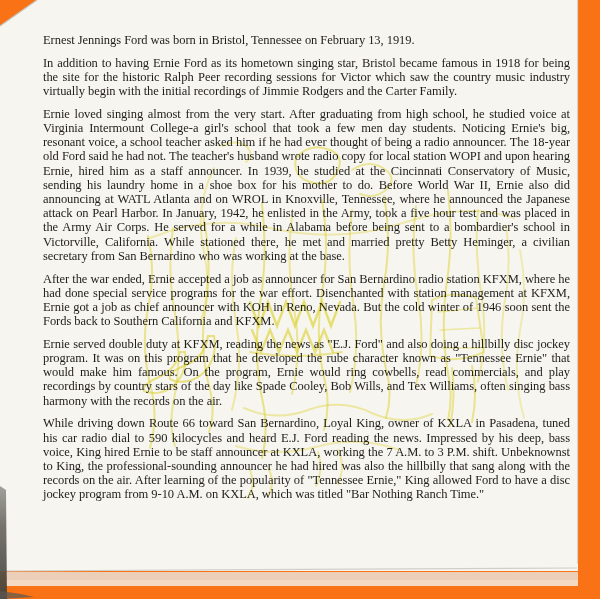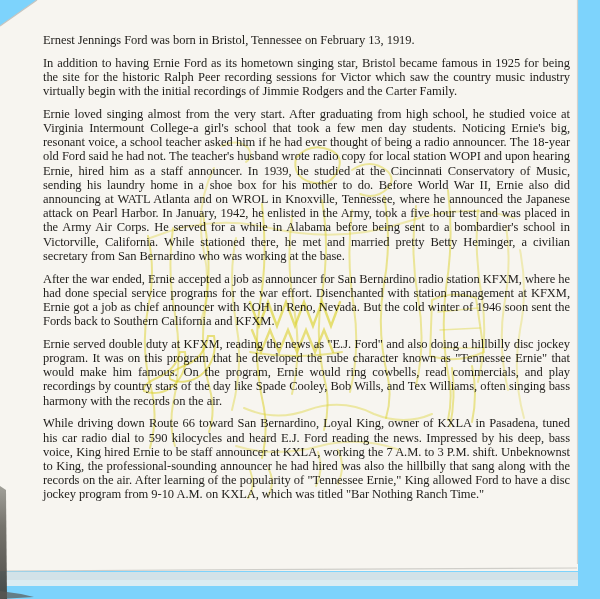--- a/index.html
+++ b/index.html
@@ -1,18 +1,18 @@
 <!DOCTYPE html>
 <html><head>
 <meta charset="utf-8">
 <style>
   html,body { margin:0; padding:0; background:#ffffff; }
   .screen {
     position:relative; width:600px; height:599px; overflow:hidden;
-    background:#7dd3fc;
+    background:#f97316;
     font-family:"Liberation Serif", serif;
   }
   .page {
     position:absolute; left:0; top:0; width:578px; height:571px;
     background:#f7f5f0;
     clip-path: polygon(37px 0, 100% 0, 100% 100%, 0 100%, 0 26px);
   }
   .text-block {
     position:absolute; left:43px; top:33px; width:527px;
     color:#1f1d1a; font-size:12.5px; line-height:14.2px;
@@ -30,21 +30,21 @@
 </style>
 </head>
 <body>
 
 <div class="screen">
 
   <div class="page"></div>
 
   <div class="text-block">
     <p>Ernest Jennings Ford was born in Bristol, Tennessee on February 13, 1919.</p>
-    <p>In addition to having Ernie Ford as its hometown singing star, Bristol became famous in 1925 for being the site for the historic Ralph Peer recording sessions for Victor which saw the country music industry virtually begin with the initial recordings of Jimmie Rodgers and the Carter Family.</p>
+    <p>In addition to having Ernie Ford as its hometown singing star, Bristol became famous in 1918 for being the site for the historic Ralph Peer recording sessions for Victor which saw the country music industry virtually begin with the initial recordings of Jimmie Rodgers and the Carter Family.</p>
     <p>Ernie loved singing almost from the very start. After graduating from high school, he studied voice at Virginia Intermount College-a girl's school that took a few men day students. Noticing Ernie's big, resonant voice, a school teacher asked him if he had ever thought of being a radio announcer. The 18-year old Ford said he had not. The teacher's husband wrote radio copy for local station WOPI and upon hearing Ernie, hired him as a staff announcer. In 1939, he studied at the Cincinnati Conservatory of Music, sending his laundry home in a shoe box for his mother to do. Before World War II, Ernie also did announcing at WATL Atlanta and on WROL in Knoxville, Tennessee, where he announced the Japanese attack on Pearl Harbor. In January, 1942, he enlisted in the Army, took a five hour test and was placed in the Army Air Corps. He served for a while in Alabama before being sent to a bombardier's school in Victorville, California. While stationed there, he met and married pretty Betty Heminger, a civilian secretary from San Bernardino who was working at the base.</p>
     <p>After the war ended, Ernie accepted a job as announcer for San Bernardino radio station KFXM, where he had done special service programs for the war effort. Disenchanted with station management at KFXM, Ernie got a job as chief announcer with KOH in Reno, Nevada. But the cold winter of 1946 soon sent the Fords back to Southern California and KFXM.</p>
     <p>Ernie served double duty at KFXM, reading the news as "E.J. Ford" and also doing a hillbilly disc jockey program. It was on this program that he developed the rube character known as "Tennessee Ernie" that would make him famous. On the program, Ernie would ring cowbells, read commercials, and play recordings by country stars of the day like Spade Cooley, Bob Wills, and Tex Williams, often singing bass harmony with the records on the air.</p>
     <p>While driving down Route 66 toward San Bernardino, Loyal King, owner of KXLA in Pasadena, tuned his car radio dial to 590 kilocycles and heard E.J. Ford reading the news. Impressed by his deep, bass voice, King hired Ernie to be staff announcer at KXLA, working the 7 A.M. to 3 P.M. shift. Unbeknownst to King, the professional-sounding announcer he had hired was also the hillbilly that sang along with the records on the air. After learning of the popularity of "Tennessee Ernie," King allowed Ford to have a disc jockey program from 9-10 A.M. on KXLA, which was titled "Bar Nothing Ranch Time."</p>
   </div>
 
   <svg class="ink-overlay" viewBox="0 0 600 599" xmlns="http://www.w3.org/2000/svg">
     <g fill="none" stroke="#e4db30" stroke-linecap="round" stroke-width="2">
       <g>
         <path d="M296 158 q14 -16 34 -8 q14 6 8 20 q-8 18 -28 12 q-18 -6 -14 -24 z" opacity="0.5"></path>

